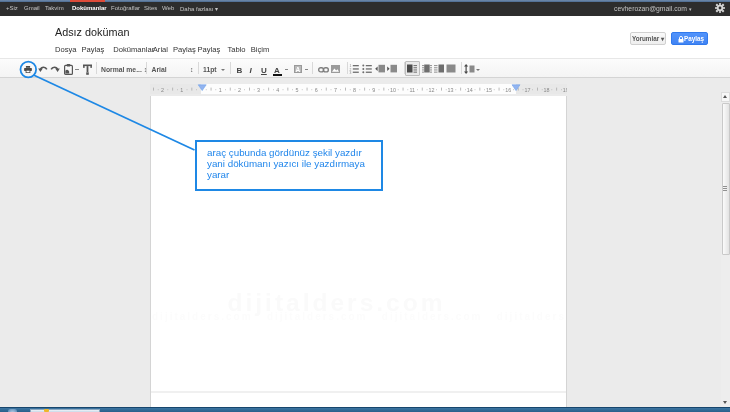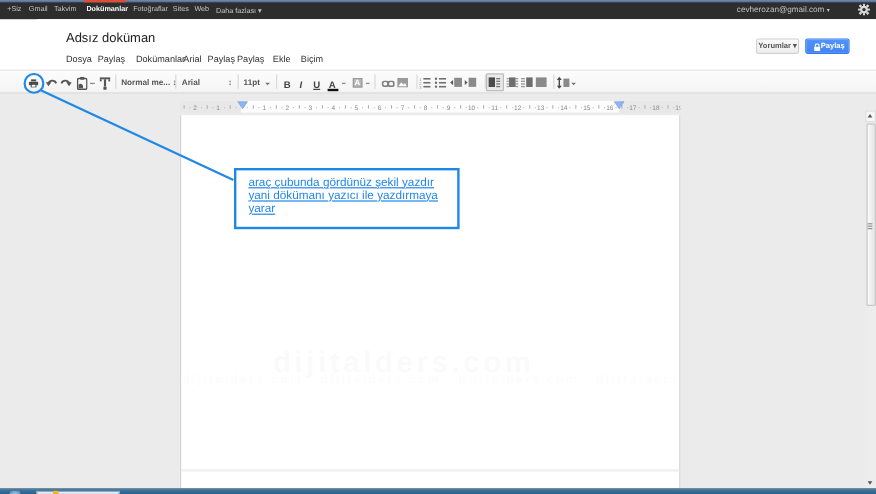--- a/index.html
+++ b/index.html
@@ -25,21 +25,21 @@
 .tbtxt { position:absolute; font-size:6.8px; font-weight:bold; color:#555; white-space:nowrap; }
 .tbico { position:absolute; }
 #docbg { position:absolute; left:0; top:78px; width:730px; height:329px; background:#ebebeb; }
 #page { position:absolute; left:150px; top:96px; width:417px; height:311px; background:#fff;
   border-left:1px solid #d4d4d4; border-right:1px solid #d4d4d4; }
 #watermark { position:absolute; left:128px; top:289px; width:417px; text-align:center;
   font-size:24.5px; font-weight:bold; color:#fafafa; letter-spacing:3px; }
 #faintline { position:absolute; left:151px; top:391px; width:415px; height:2px; background:#f0f0f0; }
 #callout { position:absolute; left:194.5px; top:139.5px; width:188px; height:51.5px;
   background:#fff; border:2px solid #1e88e5; }
-#callout div { position:absolute; left:10.5px; top:5px; font-size:9.8px; line-height:11.2px; color:#2186eb;text-decoration:underline; }
+#callout div { position:absolute; left:10.5px; top:5px; font-size:9.8px; line-height:11.2px; color:#2186eb; }
 #scrollbar { position:absolute; left:721px; top:92px; width:9px; height:315px; background:#ededed; }
 #sbtn { position:absolute; left:721px; top:92px; width:9px; height:10px; background:#f7f7f7; border:1px solid #dcdcdc; }
 #sthumb { position:absolute; left:721.5px; top:103px; width:8px; height:152px; background:linear-gradient(90deg,#fbfbfb,#e3e3e3); border:1px solid #c9c9c9; border-radius:1px; }
 #taskbar { position:absolute; left:0; top:407px; width:730px; height:5px;
   background:linear-gradient(#3c74a1,#27608a); border-top:1px solid #17466d; }
 </style></head>
 <body>
 <div id="docbg"></div>
 <div id="page"></div>
 <div id="watermark">dijitalders.com</div>
@@ -75,21 +75,21 @@
 </div>
 
 <div id="header">
   <div id="title">Adsız doküman</div>
   <span class="menu" style="left:24px">Dosya</span>
   <span class="menu" style="left:50.4px">Paylaş</span>
   <span class="menu" style="left:82.3px">Dokümanlar</span>
   <span class="menu" style="left:121.8px">Arial</span>
   <span class="menu" style="left:142px">Paylaş</span>
   <span class="menu" style="left:166.5px">Paylaş</span>
-  <span class="menu" style="left:196.4px">Ekle</span>
+  <span class="menu" style="left:196.4px">Tablo</span>
   <span class="menu" style="left:219.7px">Biçim</span>
 </div>
 <div id="btn-comments">Yorumlar ▾</div>
 <div id="btn-share"><svg style="position:absolute;left:6px;top:3px" width="6" height="7" viewBox="0 0 6 7">
       <path d="M1.5 3 L1.5 1.8 Q1.5 0.5 3 0.5 Q4.5 0.5 4.5 1.8 L4.5 3" fill="none" stroke="#fff" stroke-width="1"></path>
       <rect x="0.5" y="3" width="5" height="3.6" rx="0.6" fill="#fff"></rect>
     </svg><span style="margin-left:9px">Paylaş</span></div>
 
 <div id="toolbar"></div>
 <div class="sep" style="left:95.5px"></div>

